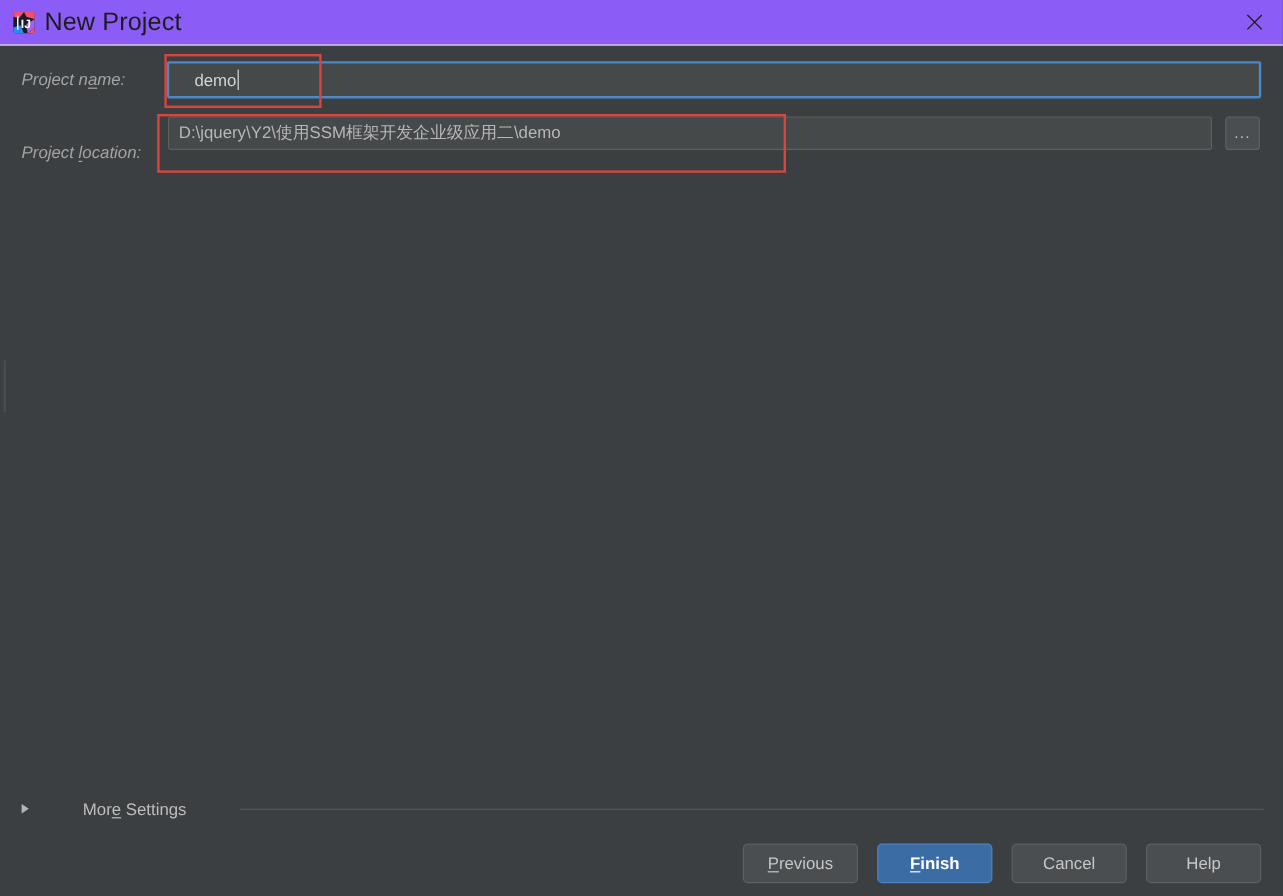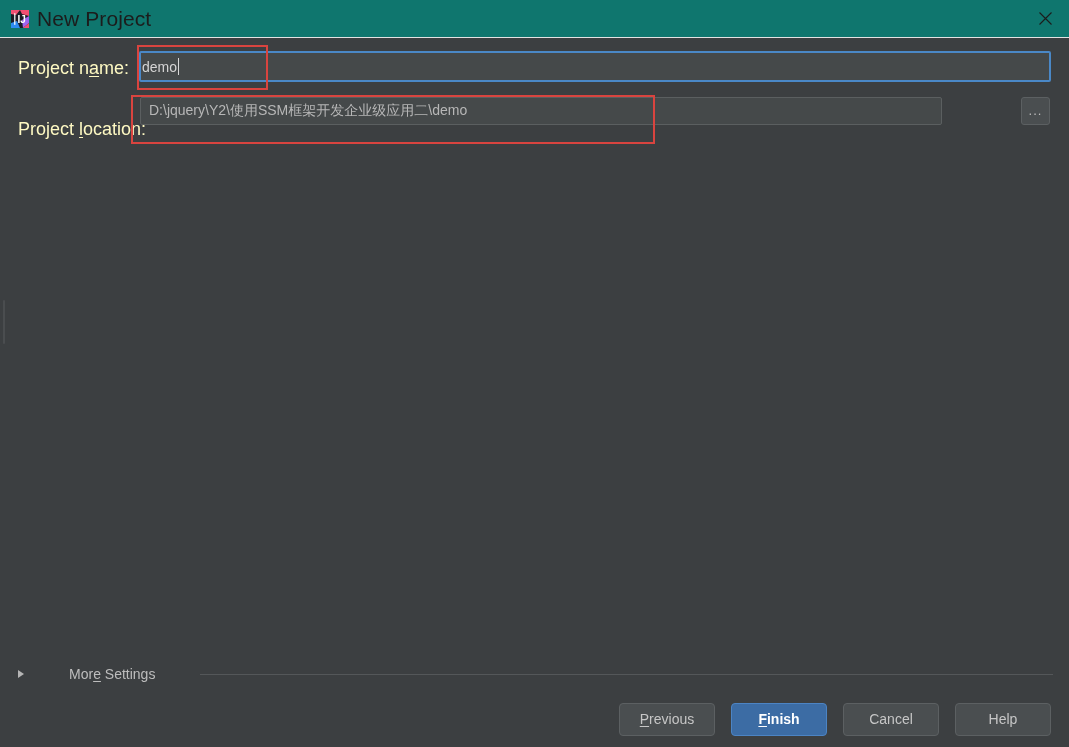--- a/index.html
+++ b/index.html
@@ -22,21 +22,21 @@
     background: #3c3f41;
     box-sizing: border-box;
   }
 
   
   #titlebar {
     position: absolute;
     left: 0; top: 0;
     width: 1069px;
     height: 38px;
-    background: #0f766e;
+    background: #8b5cf6;
     border-bottom: 1px solid #e3e3e3;
     box-sizing: border-box;
   }
   #app-icon {
     position: absolute;
     left: 11px; top: 10px;
     width: 18px; height: 18px;
   }
   #title-text {
     position: absolute;
@@ -64,23 +64,24 @@
     position: absolute;
     left: 3px; top: 300px;
     width: 2px; height: 44px;
     background: #4a4d4f;
     border-radius: 1px;
   }
 
   
   .form-label {
     position: absolute;
-    font-size: 18px;
-    color: #fef9c3;
-    white-space: nowrap;
+    font-size: 14px;
+    color: #a3a3a3;
+    white-space: nowrap;
+    font-style: italic;
   }
   .mn { text-decoration: underline; text-underline-offset: 2px; }
 
   #label-project-name {
     left: 18px; top: 58px;
   }
   #label-project-location {
     left: 18px; top: 119px;
   }
 
@@ -93,36 +94,36 @@
     border: 2px solid #4a88c7;
     border-radius: 2px;
     box-sizing: border-box;
     display: flex;
     align-items: center;
     cursor: text;
   }
   #project-name-value {
     font-size: 14px;
     color: #d4d4d4;
-    padding-left: 1px;
+    padding-left: 21px;
     white-space: nowrap;
   }
   #name-caret {
     display: inline-block;
     width: 1px;
     height: 17px;
     background: #d8d8d8;
     margin-left: 1px;
   }
 
   
   #project-location-input {
     position: absolute;
     left: 140px; top: 97px;
-    width: 802px; height: 28px;
+    width: 870px; height: 28px;
     background: #45494a;
     border: 1px solid #5b5f60;
     border-radius: 2px;
     box-sizing: border-box;
     display: flex;
     align-items: center;
     cursor: text;
   }
   #project-location-value {
     font-size: 14px;

